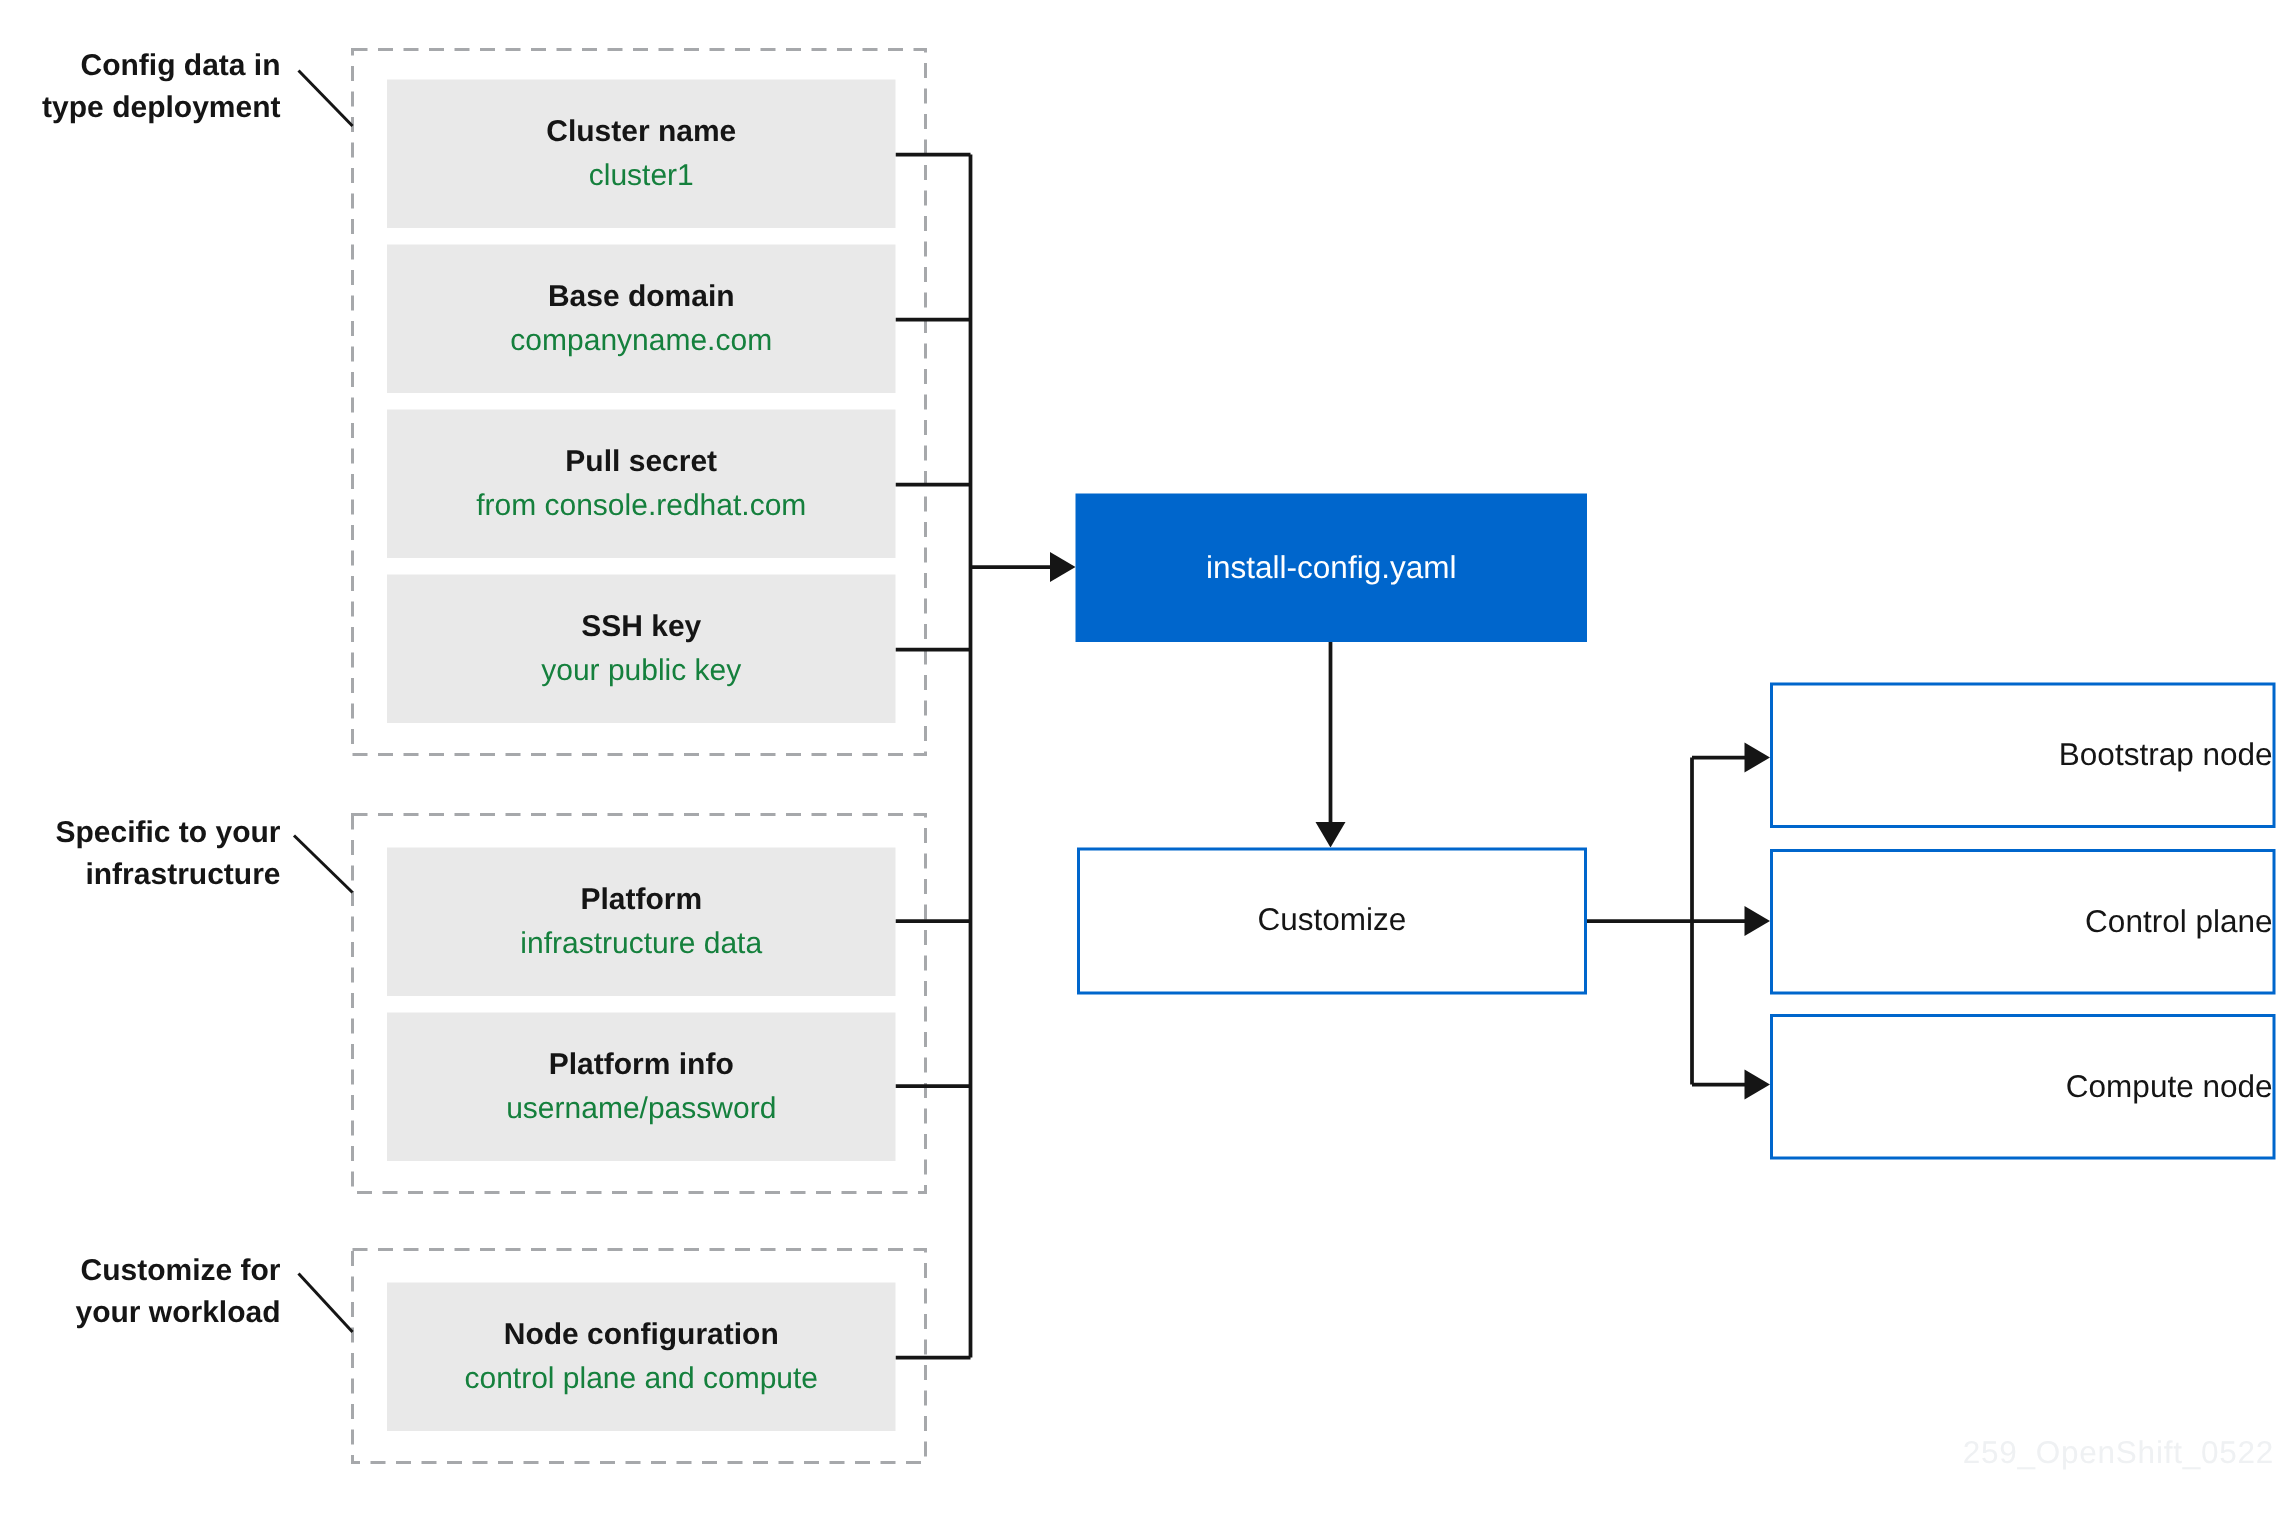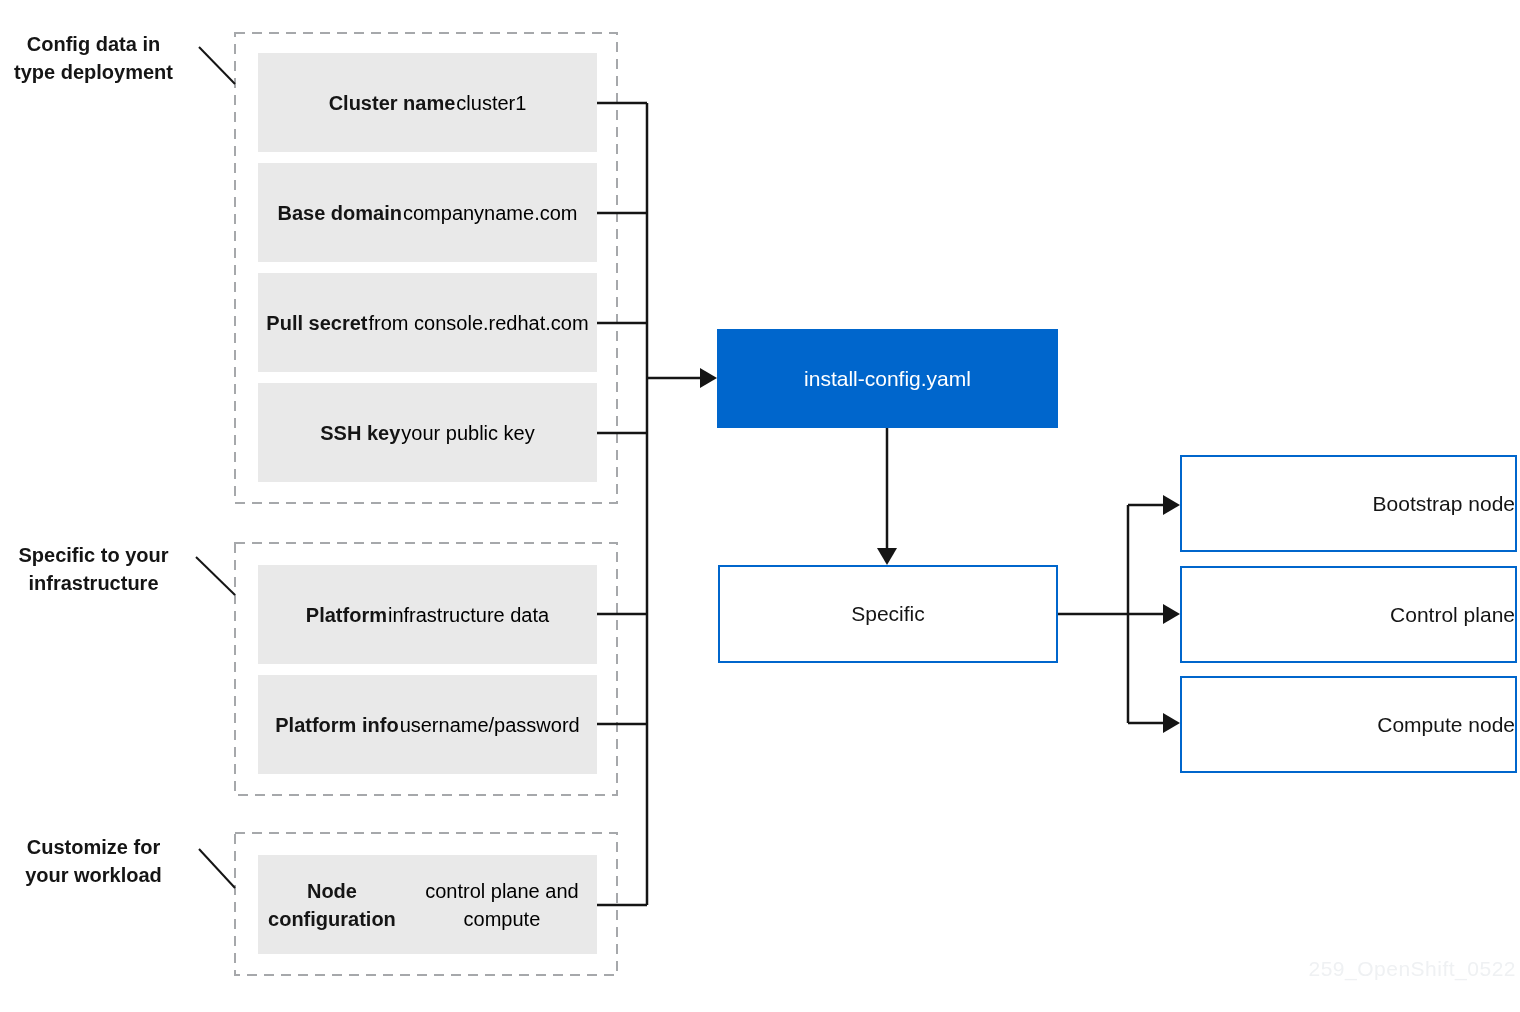--- a/index.html
+++ b/index.html
@@ -10,42 +10,42 @@
     background: #ffffff;
     font-family: "Liberation Sans", sans-serif;
     overflow: hidden;
   }
   svg.wires { position: absolute; left: 0; top: 0; width: 1520px; height: 1012px; }
 
   .section-label {
     position: absolute;
     left: 0;
     width: 187px;
-    text-align: center;
+    text-align: right;
     font-size: 20px;
     font-weight: 700;
     color: #151515;
     line-height: 28px;
   }
 
   .gray-box {
     position: absolute;
     left: 258px;
     width: 339px;
     height: 99px;
     background: #e9e9e9;
     display: flex;
-    flex-direction: row;
+    flex-direction: column;
     align-items: center;
     justify-content: center;
     gap: 1px;
     text-align: center;
   }
   .gray-box .title { font-size: 20px; font-weight: 700; color: #151515; line-height: 28px; }
-  .gray-box .subtitle { font-size: 20px; font-weight: 400; color: #000000; line-height: 28px; }
+  .gray-box .subtitle { font-size: 20px; font-weight: 400; color: #15803d; line-height: 28px; }
 
   .blue-box {
     position: absolute;
     left: 717px; top: 329px;
     width: 341px; height: 99px;
     background: #0066cc;
     display: flex; align-items: center; justify-content: center;
     color: #ffffff; font-size: 21px; font-weight: 500;
   }
   .outline-box {
@@ -149,21 +149,21 @@
 
   <div class="gray-box" style="top:675px">
     <div class="title">Platform info</div>
     <div class="subtitle">username/password</div>
   </div>
 
   <div class="blue-box">
     <span>install-config.yaml</span>
   </div>
   <div class="outline-box ignition">
-    <span>Specific</span>
+    <span>Customize</span>
   </div>
 
   <div class="outline-box node-box" style="top:455px">
     <span>Bootstrap node</span>
   </div>
   <div class="outline-box node-box" style="top:566px">
     <span>Control plane</span>
   </div>
   <div class="outline-box node-box" style="top:676px">
     <span>Compute node</span>

